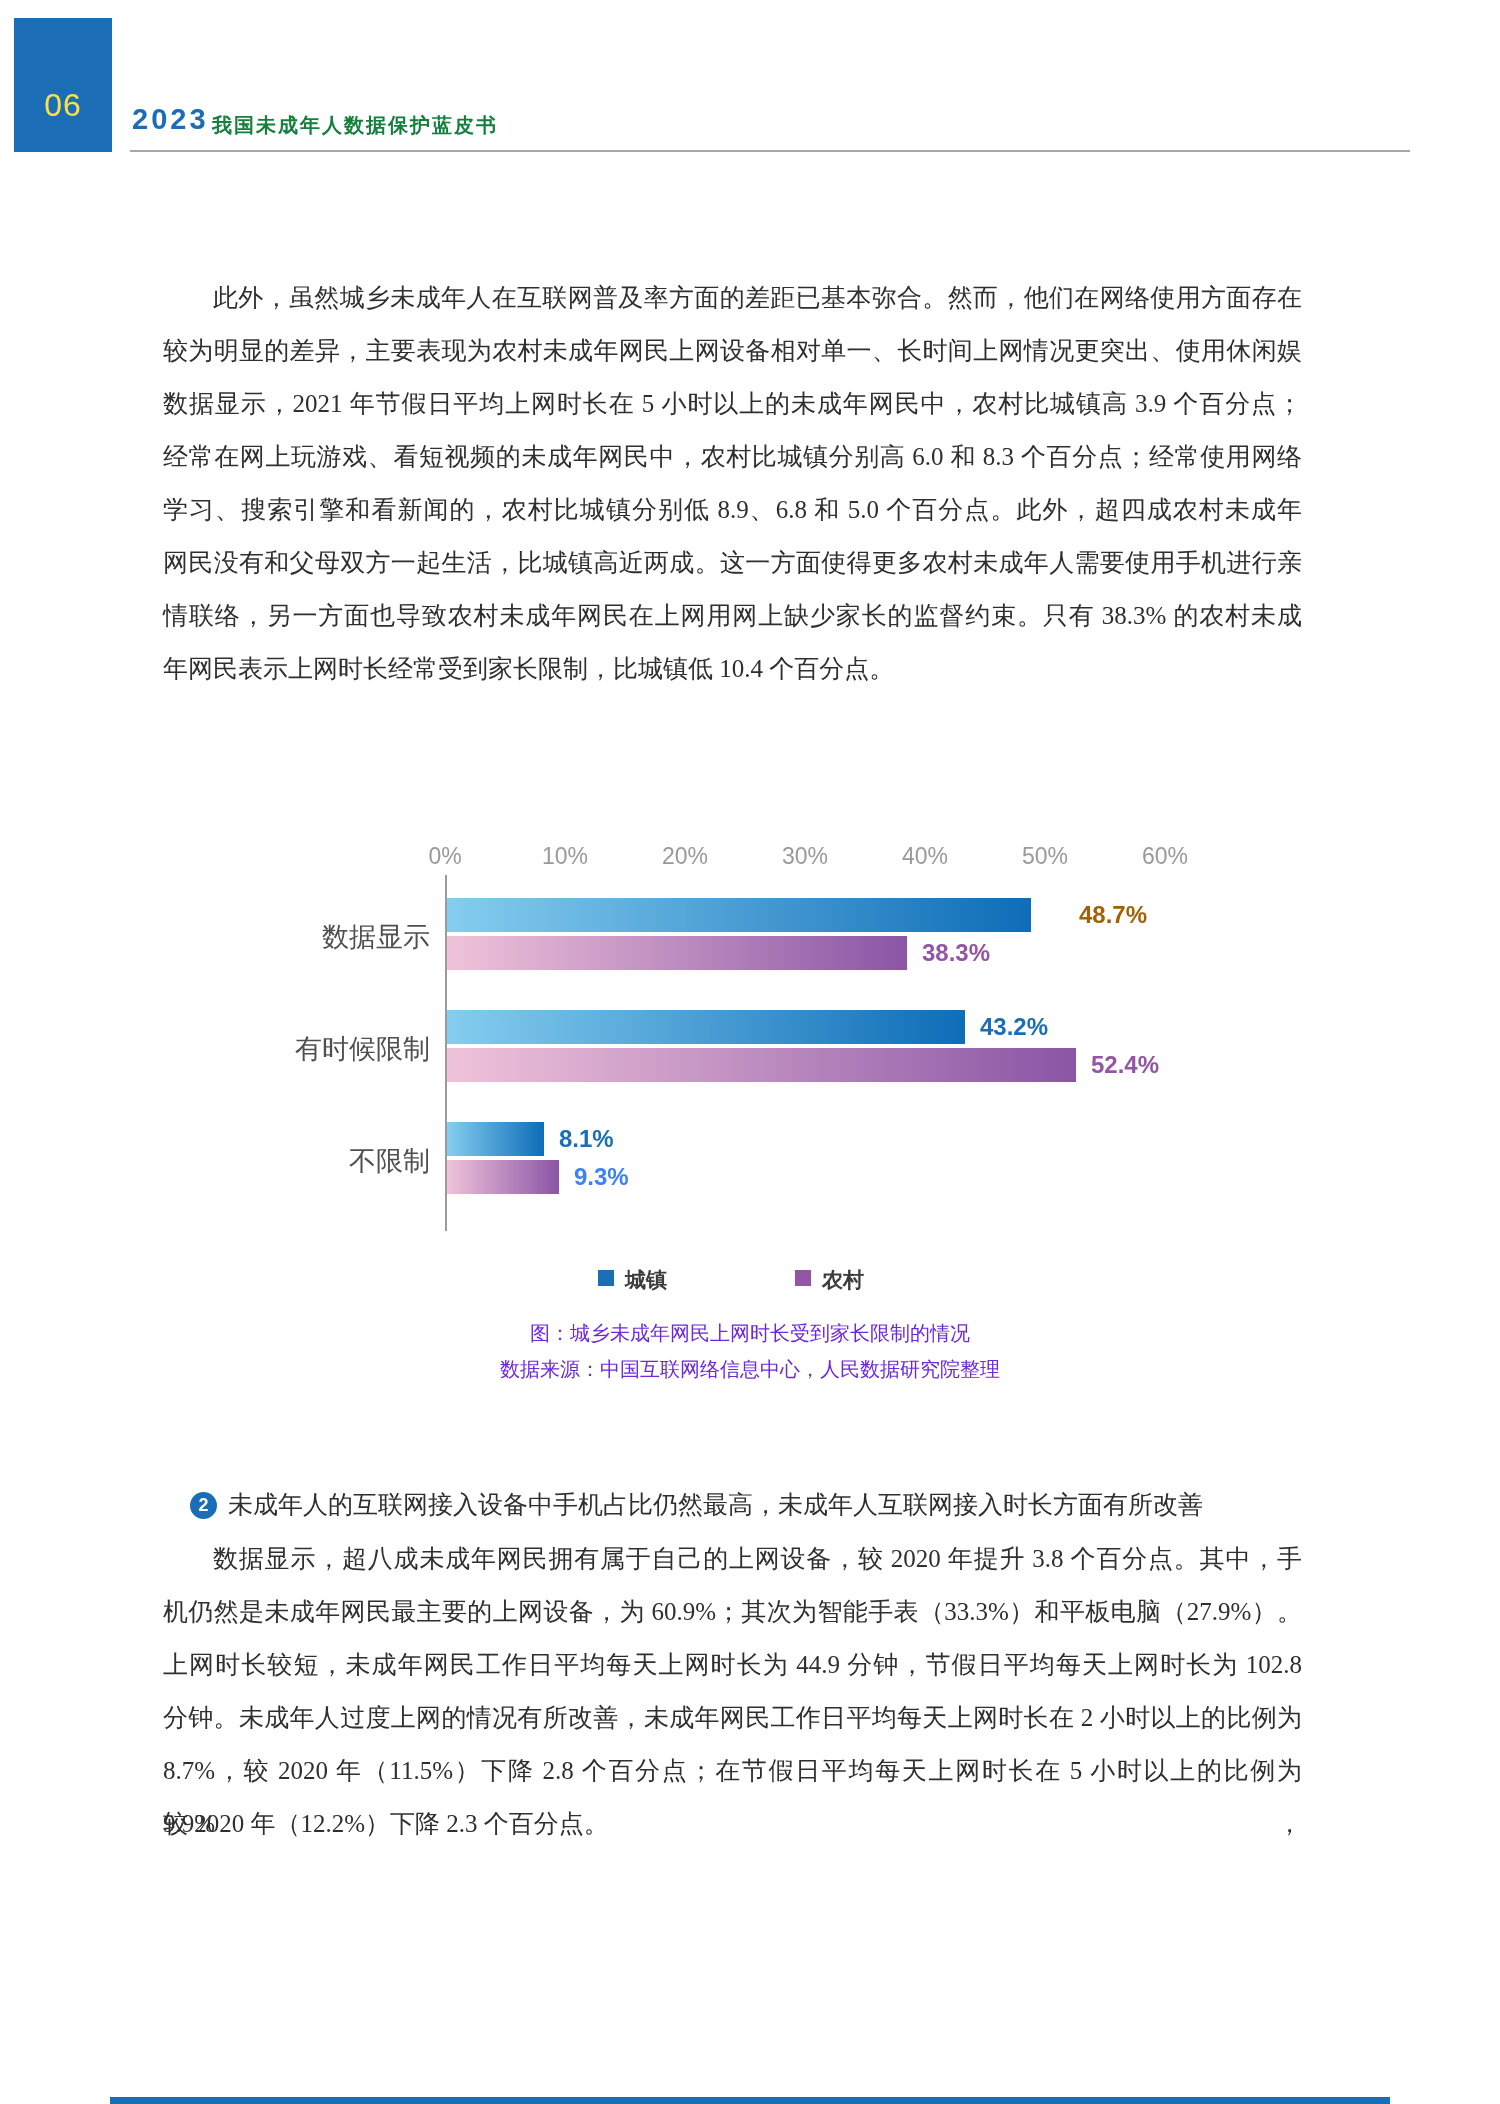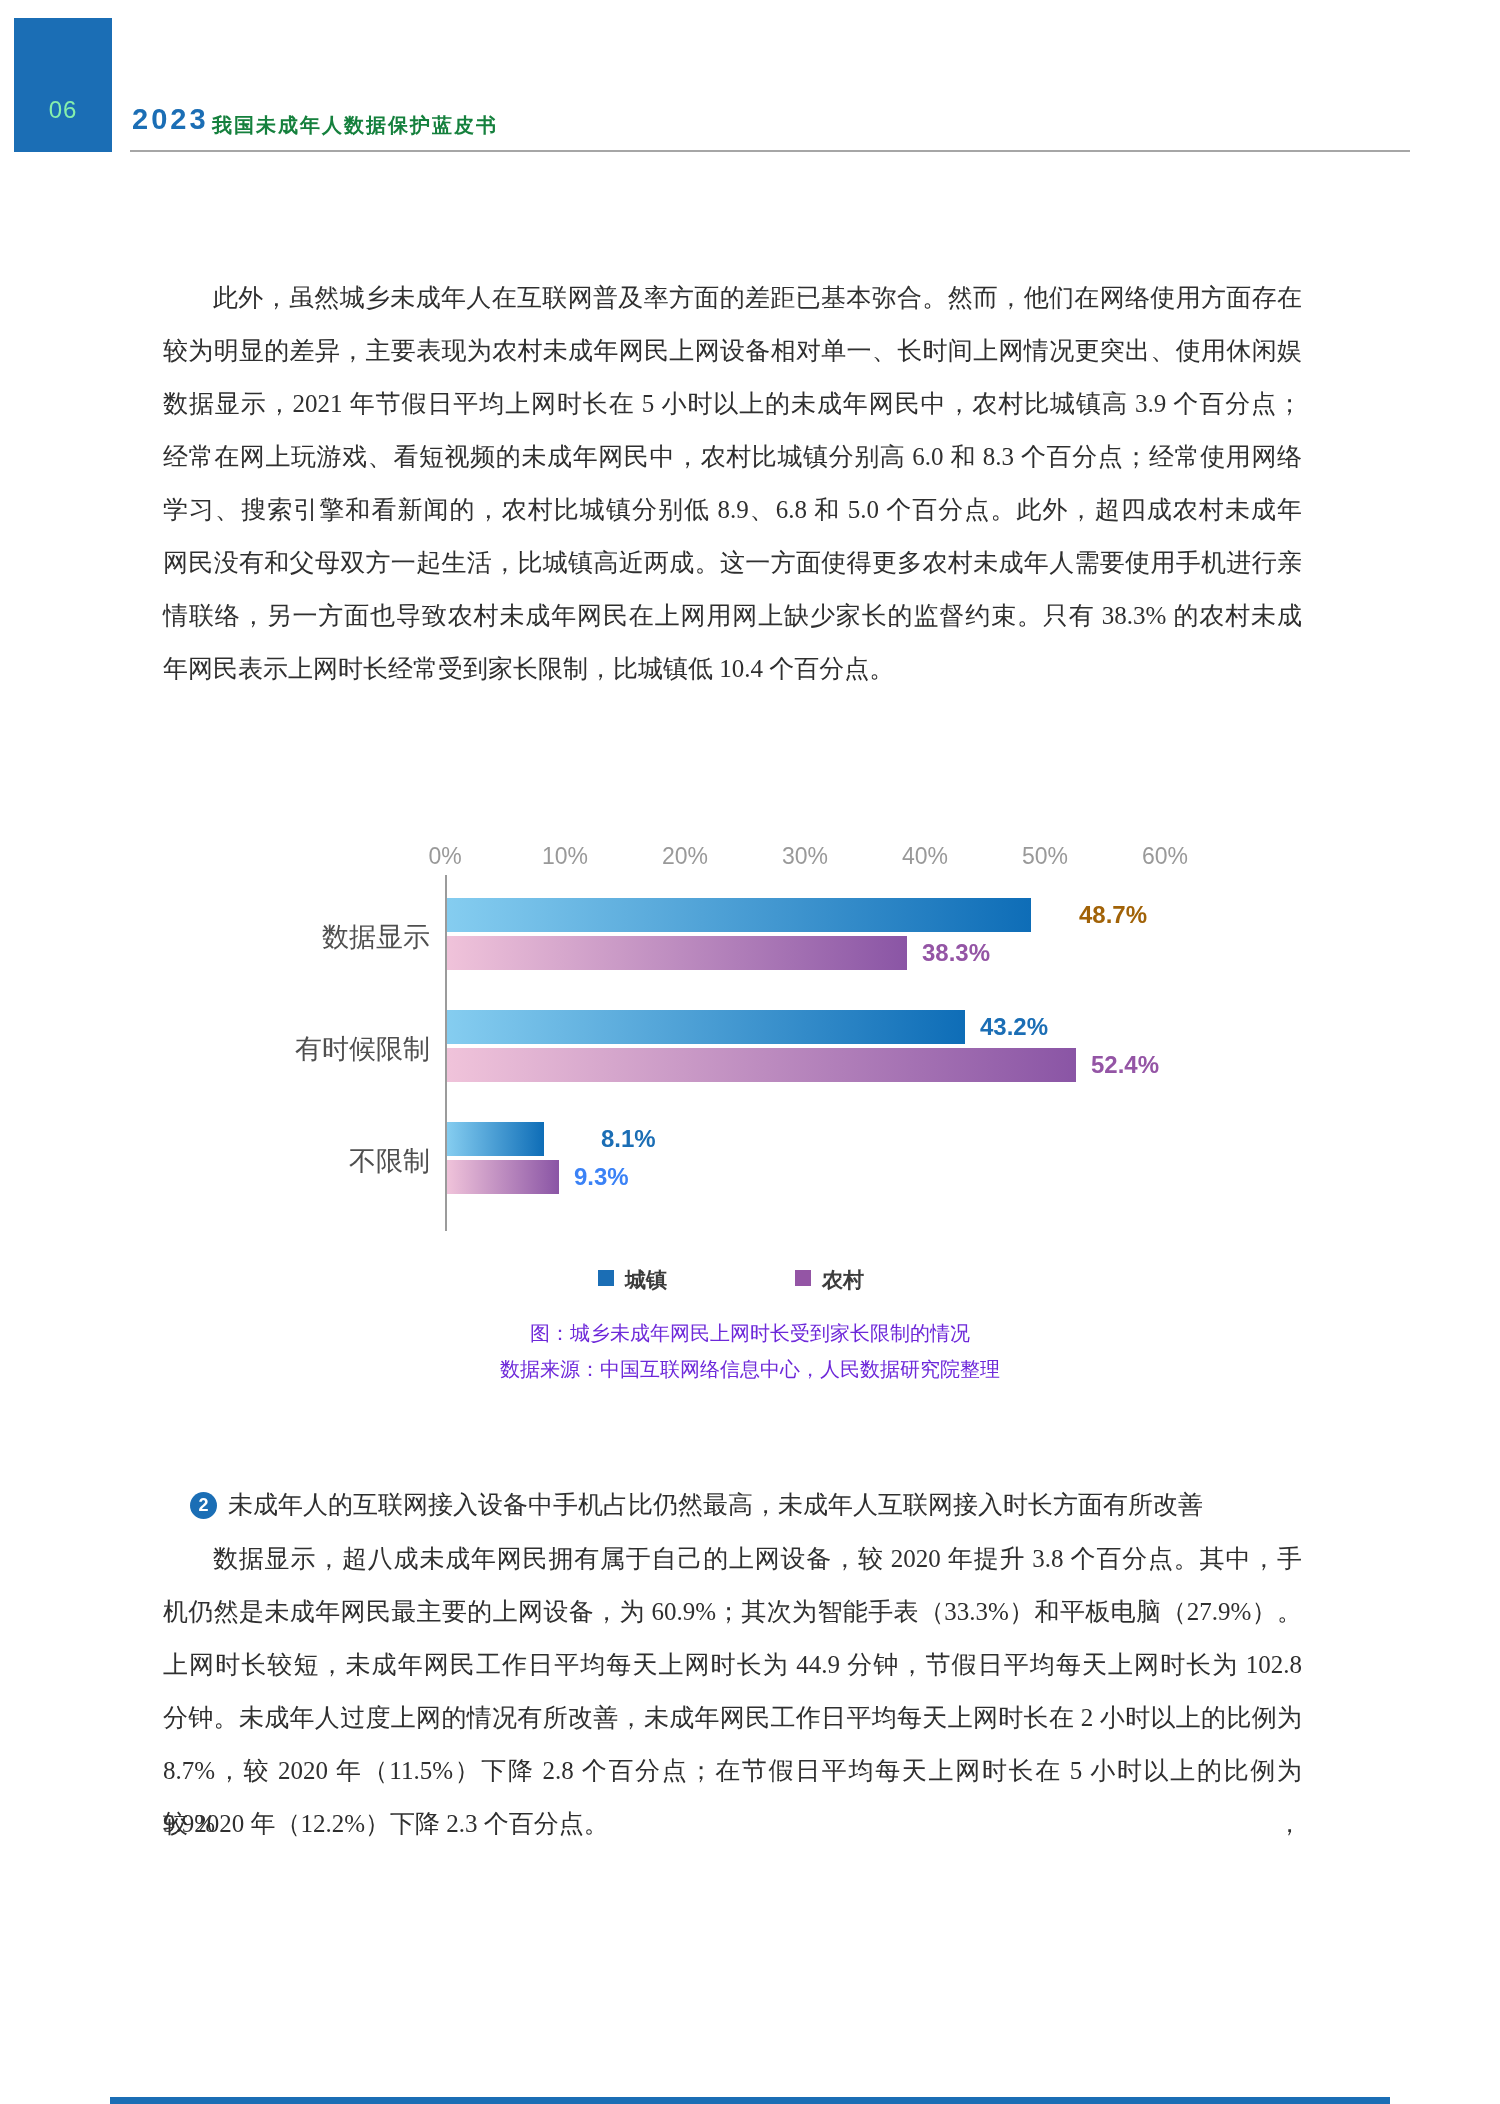--- a/index.html
+++ b/index.html
@@ -2,21 +2,21 @@
 <html><head>
 <meta charset="utf-8">
 <style>
   html,body{margin:0;padding:0;background:#ffffff;}
   .page{position:relative;width:1500px;height:2104px;background:#ffffff;overflow:hidden;
         font-family:"Liberation Serif","DejaVu Serif",serif;color:#2f2f2f;}
 
   
   .pagenum-block{position:absolute;left:14px;top:18px;width:98px;height:134px;
                  display:flex;align-items:flex-end;justify-content:center;padding-bottom:28px;box-sizing:border-box;}
-  .pagenum-block span{font-family:"Liberation Sans","DejaVu Sans",sans-serif;font-size:24px;color:#86efac;letter-spacing:1px;}
+  .pagenum-block span{font-family:"Liberation Sans","DejaVu Sans",sans-serif;font-size:32px;color:#fde047;letter-spacing:1px;}
   .header-year{position:absolute;left:132px;top:103px;
                font-family:"Liberation Sans","DejaVu Sans",sans-serif;font-weight:bold;font-size:29px;letter-spacing:3px;}
   .header-title{position:absolute;left:212px;top:112px;
                font-family:Liberation Serif, serif;font-weight:bold;font-size:20px;letter-spacing:2px;color:#15803d;}
   .header-rule{position:absolute;left:130px;top:150px;width:1280px;height:2px;background:#a6a6a6;}
 
   
   .para{position:absolute;left:163px;width:1139px;}
   .bline{height:53px;line-height:53px;font-size:25px;
          text-align:justify;text-align-last:justify;white-space:normal;}
@@ -87,21 +87,21 @@
   <div class="bar" style="top: 936px; width: 460px; background: linear-gradient(90deg, rgb(240, 195, 218), rgb(138, 85, 165));"></div>
   <div class="bar" style="top: 1010px; width: 518px; background: linear-gradient(90deg, rgb(133, 205, 240), rgb(14, 109, 183));"></div>
   <div class="bar" style="top: 1048px; width: 629px; background: linear-gradient(90deg, rgb(240, 195, 218), rgb(138, 85, 165));"></div>
   <div class="bar" style="top: 1122px; width: 97px; background: linear-gradient(90deg, rgb(133, 205, 240), rgb(14, 109, 183));"></div>
   <div class="bar" style="top: 1160px; width: 112px; background: linear-gradient(90deg, rgb(240, 195, 218), rgb(138, 85, 165));"></div>
 
   <div class="bar-value" style="top: 902px; left: 1079px; color: #a16207;">48.7%</div>
   <div class="bar-value" style="top: 940px; left: 922px; color: rgb(148, 85, 165);">38.3%</div>
   <div class="bar-value" style="top: 1014px; left: 980px; color: rgb(27, 110, 181);">43.2%</div>
   <div class="bar-value" style="top: 1052px; left: 1091px; color: rgb(148, 85, 165);">52.4%</div>
-  <div class="bar-value" style="top: 1126px; left: 559px; color: rgb(27, 110, 181); margin-left: 42px;">8.1%</div>
+  <div class="bar-value" style="top: 1126px; left: 559px; color: rgb(27, 110, 181);">8.1%</div>
   <div class="bar-value" style="top: 1164px; left: 574px; color: #3b82f6;">9.3%</div>
 
   <div class="legend-swatch" style="left: 598px; background: rgb(27, 110, 181);"></div>
   <div class="legend-label" style="left:625px;">城镇</div>
   <div class="legend-swatch" style="left: 795px; background: rgb(148, 85, 165);"></div>
   <div class="legend-label" style="left:822px;">农村</div>
 
   <div class="chart-caption" style="top:1320px;">图：城乡未成年网民上网时长受到家长限制的情况</div>
   <div class="chart-caption" style="top:1356px;">数据来源：中国互联网络信息中心，人民数据研究院整理</div>
 

